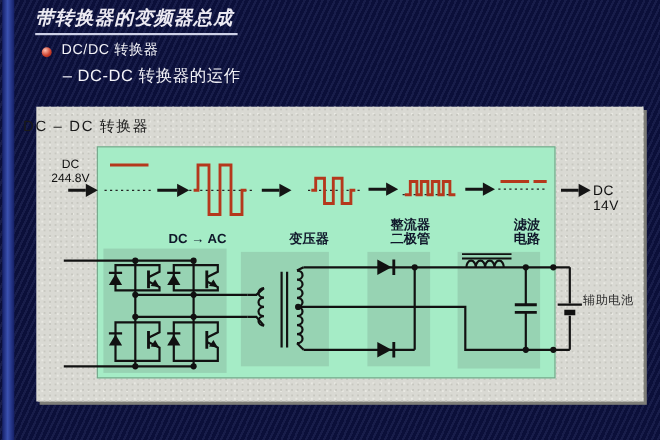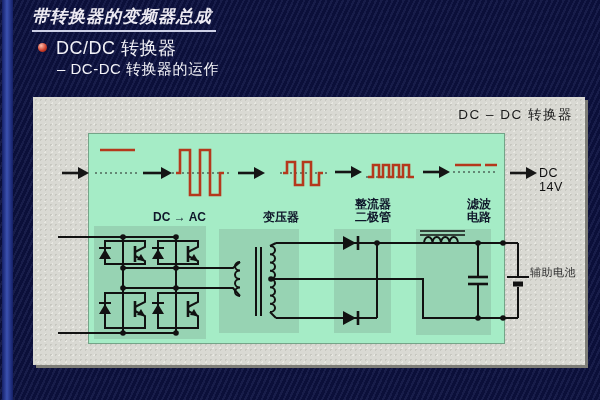--- a/index.html
+++ b/index.html
@@ -19,34 +19,34 @@
     font-size:17px;font-weight:bold;font-style:italic;
     color:#eceaf2;border-bottom:2px solid #cdd0e6;padding:0 4px 2px 0;
     letter-spacing:1px;
     margin-left:20px;
   }
   .bullet-dot{
     position:absolute;left:38px;top:43px;width:9px;height:9px;border-radius:50%;
     background:radial-gradient(circle at 35% 30%,#ffc0ae,#cf4331 55%,#7c1407);
   }
   .bullet-text{
-    position:absolute;left:56px;top:36px;font-size:18px;color:#f2f2f7;letter-spacing:0.5px;
+    position:absolute;left:56px;top:36px;font-size:13px;color:#f2f2f7;letter-spacing:0.5px;
   }
   .subbullet-text{
     position:absolute;left:57px;top:60px;font-size:15px;color:#f2f2f7;letter-spacing:0.5px;
   }
   .graybox{
     position:absolute;left:33px;top:97px;width:552px;height:268px;
     background-color:#d9d9d3;
     background-image:radial-gradient(#c7c7c0 1px, rgba(0,0,0,0) 1px),radial-gradient(#e8e8e2 1px, rgba(0,0,0,0) 1px);
     background-size:5px 5px,7px 7px;background-position:0 0,2px 3px;
     box-shadow:3px 3px 0 0 #7e7e78;
   }
   .diag-title{
-    position:absolute;left:0;top:9px;width:100%;text-align:right;
+    position:absolute;left:0;top:9px;width:100%;text-align:left;
     font-size:13.5px;color:#1a1a1a;letter-spacing:1.5px;transform:translateX(-12px);
   }
   .input-label{
     position:absolute;left:4px;top:47px;width:54px;text-align:center;
     font-size:11px;line-height:12px;color:#101010;
   }
   .output-label{
     position:absolute;left:506px;top:69px;font-size:12.5px;color:#101010;letter-spacing:0.5px;
   }
   .battery-label{
@@ -82,20 +82,24 @@
 
   <div class="slide-title">带转换器的变频器总成</div>
 
   <div class="bullet-dot"></div>
   <div class="bullet-text">DC/DC 转换器</div>
   <div class="subbullet-text">– DC-DC 转换器的运作</div>
 
   <div class="graybox">
     <div class="diag-title">DC – DC 转换器</div>
 
+    <div class="input-label">
+      <div>DC</div>
+      <div>244.8V</div>
+    </div>
 
     <div class="output-label">DC 14V</div>
     <div class="battery-label">辅助电池</div>
 
     <div class="green-panel">
       <div class="shaded blk1"></div>
       <div class="shaded blk2"></div>
       <div class="shaded blk3"></div>
       <div class="shaded blk4"></div>
 

